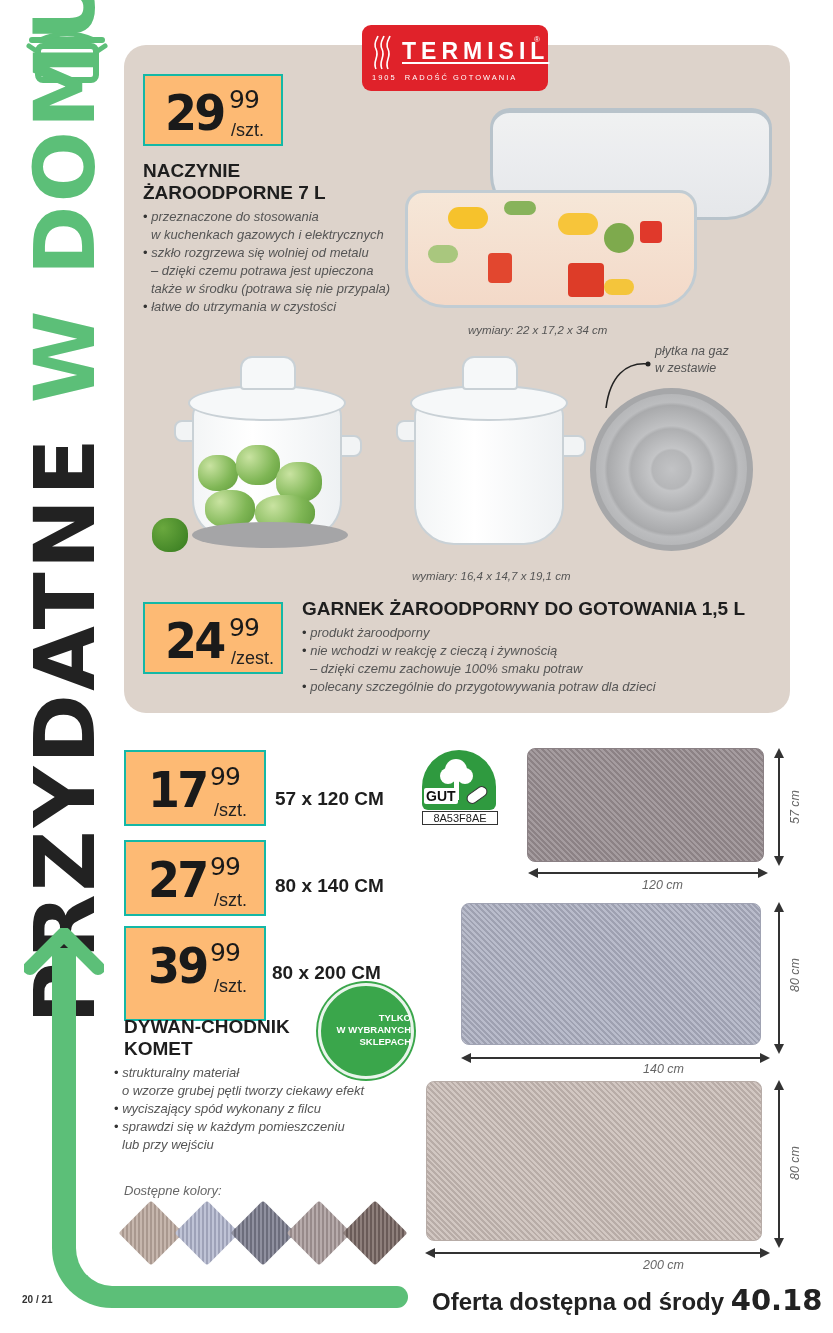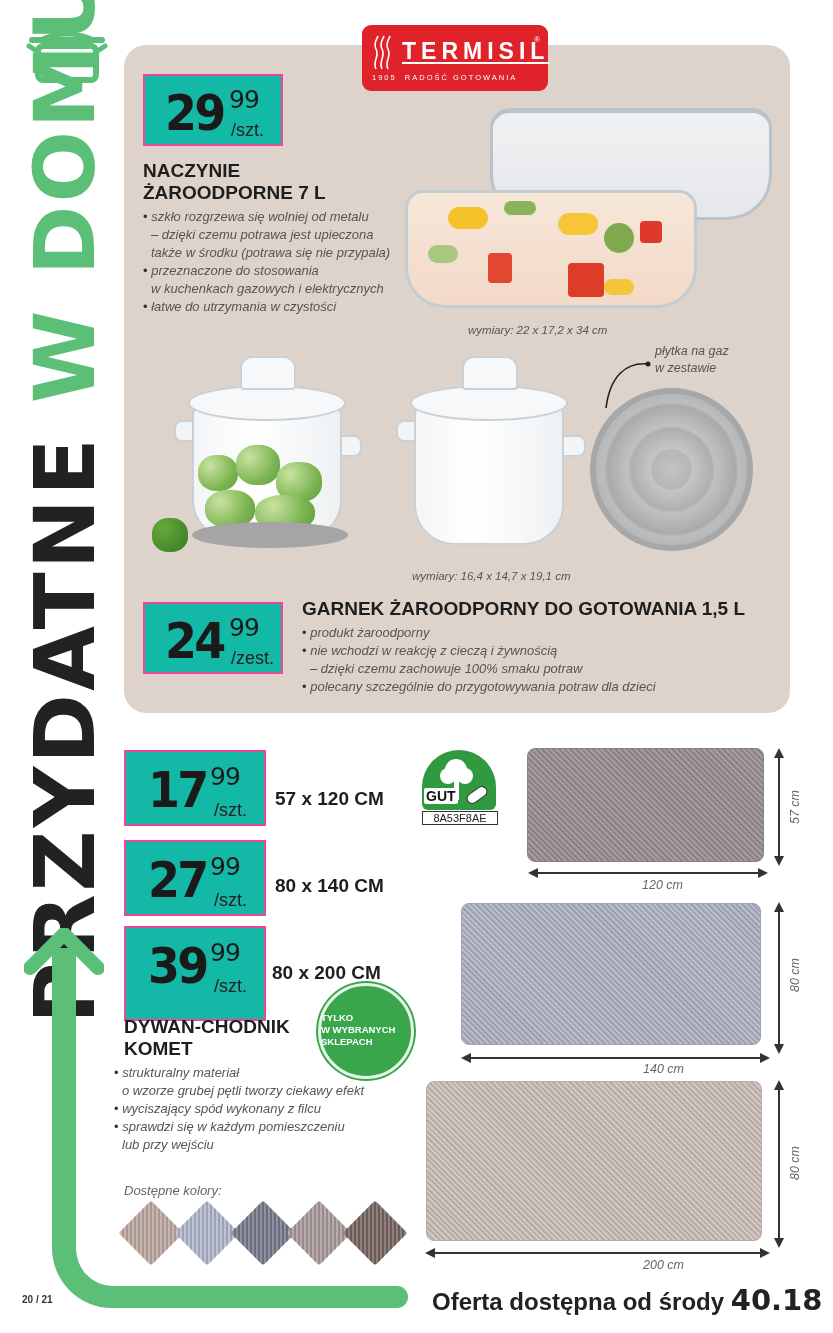--- a/index.html
+++ b/index.html
@@ -15,21 +15,21 @@
 
   
   .panel { position: absolute; left: 124px; top: 45px; width: 666px; height: 668px; background: #ddd3cb; border-radius: 22px; }
 
   .brand { position: absolute; left: 362px; top: 25px; width: 186px; height: 66px; background: #e0222a; border-radius: 9px; color: #fff; }
   .brand .waves { position: absolute; left: 10px; top: 10px; width: 20px; height: 36px; }
   .brand .name { position: absolute; left: 40px; top: 13px; font-size: 23px; font-weight: bold; letter-spacing: 5px; text-decoration: underline; text-underline-offset: 3px; }
   .brand .tag { position: absolute; left: 10px; top: 48px; font-size: 7.5px; letter-spacing: 2px; white-space: nowrap; }
   .brand .reg { position: absolute; right: 8px; top: 10px; font-size: 8px; }
 
-  .price-box { position: absolute; background: #14b8a6; border: 2px solid #ec4899; }
+  .price-box { position: absolute; background: #fdba74; border: 2px solid #14b8a6; }
   .price-box .int { position: absolute; font-family: "DejaVu Sans", sans-serif; font-weight: 900; font-size: 50px; letter-spacing: -3px; line-height: 1; transform: scaleX(0.92); transform-origin: left; }
   .price-box .dec { position: absolute; font-family: "DejaVu Sans", sans-serif; font-weight: 400; font-size: 25px; letter-spacing: -1px; line-height: 1; }
   .price-box .unit { position: absolute; font-size: 18px; color: #222; }
 
   .prod-title { position: absolute; font-weight: bold; font-size: 19px; line-height: 22px; color: #1e1e1e; }
   .bullets { position: absolute; font-size: 13px; line-height: 18px; font-style: italic; color: #555; list-style: none; }
   .bullets li { padding-left: 8px; text-indent: -8px; }
   .bullets li::before { content: "• "; color: #333; font-style: normal; }
   .bullets li .cont { display: block; text-indent: 0; padding-left: 0; }
   .dims { position: absolute; font-size: 11.5px; font-style: italic; color: #555; white-space: nowrap; }
@@ -47,21 +47,21 @@
   .broccoli { position: absolute; border-radius: 45%; background: radial-gradient(circle at 30% 30%, #c9e3a1, #7fb655 60%, #5e9a3a); }
   .plate { position: absolute; left: 590px; top: 388px; width: 163px; height: 163px; border-radius: 50%; background: radial-gradient(circle, #c2c3c5 0%, #b5b6b8 18%, #c4c5c7 20%, #aeafb1 38%, #c0c1c3 41%, #a9aaac 60%, #bcbdbf 63%, #9fa0a2 100%); border: 6px solid #a6a7a9; }
 
   
   .size-label { position: absolute; font-weight: bold; font-size: 19px; color: #1e1e1e; white-space: nowrap; }
   .gut { position: absolute; left: 418px; top: 750px; width: 80px; height: 80px; }
   .gut .dome { position: absolute; left: 4px; top: 0; width: 74px; height: 60px; background: #2f9a3f; border-radius: 37px 37px 6px 6px; }
   .gut .label { position: absolute; left: 6px; top: 38px; font-size: 14px; font-weight: bold; color: #111; background: #fff; padding: 0 2px; border-radius: 2px; }
   .gut .code { position: absolute; left: 4px; top: 61px; width: 76px; border: 1px solid #333; font-size: 11px; text-align: center; color: #222; background: #fff; }
 
-  .store-badge { position: absolute; left: 318px; top: 983px; width: 96px; height: 96px; border-radius: 50%; background: #3aa64b; border: 3px solid #e9f5eb; box-shadow: 0 0 0 2px #3aa64b; color: #fff; font-weight: bold; font-size: 9.5px; line-height: 12px; text-align: left; padding-top: 26px; }
+  .store-badge { position: absolute; left: 318px; top: 983px; width: 96px; height: 96px; border-radius: 50%; background: #3aa64b; border: 3px solid #e9f5eb; box-shadow: 0 0 0 2px #3aa64b; color: #fff; font-weight: bold; font-size: 9.5px; line-height: 12px; text-align: right; padding-top: 26px; }
 
   .rug { position: absolute; border-radius: 8px; }
   .rug1 { left: 527px; top: 748px; width: 237px; height: 114px; background: repeating-linear-gradient(45deg, #8c8285 0 2px, #a59c9f 2px 4px); border: 1px solid #8a8084; }
   .rug2 { left: 461px; top: 903px; width: 300px; height: 142px; background: repeating-linear-gradient(45deg, #9ea1b1 0 2px, #b9bccb 2px 4px); border: 1px solid #a0a3b3; }
   .rug3 { left: 426px; top: 1081px; width: 336px; height: 160px; background: repeating-linear-gradient(45deg, #b8aca7 0 2px, #d2c7c2 2px 4px); border: 1px solid #b7aca7; }
   .hline { position: absolute; height: 2px; background: #333; }
   .vline { position: absolute; width: 2px; background: #333; }
   .arrow-l, .arrow-r, .arrow-u, .arrow-d { position: absolute; width: 0; height: 0; }
   .arrow-l { border-top: 5px solid transparent; border-bottom: 5px solid transparent; border-right: 10px solid #333; }
   .arrow-r { border-top: 5px solid transparent; border-bottom: 5px solid transparent; border-left: 10px solid #333; }
@@ -115,22 +115,22 @@
 <div class="price-box" style="left:143px; top:74px; width:140px; height:72px;">
   <span class="int" style="left:20px; top:12px;">29</span>
   <span class="dec" style="left:84px; top:11px;">99</span>
   <span class="unit" style="left:86px; top:44px;">/szt.</span>
 </div>
 <div class="prod-title" style="left:143px; top:160px;">
   <div>NACZYNIE</div>
   <div>ŻAROODPORNE 7 L</div>
 </div>
 <ul class="bullets" style="left:143px; top:208px; width:280px;">
+  <li><span>przeznaczone do stosowania</span><span class="cont">w kuchenkach gazowych i elektrycznych</span></li>
   <li><span>szkło rozgrzewa się wolniej od metalu</span><span class="cont">– dzięki czemu potrawa jest upieczona</span><span class="cont">także w środku (potrawa się nie przypala)</span></li>
-  <li><span>przeznaczone do stosowania</span><span class="cont">w kuchenkach gazowych i elektrycznych</span></li>
   <li><span>łatwe do utrzymania w czystości</span></li>
 </ul>
 
 <div class="dish-back"></div>
 <div class="dish-front">
   <div class="veg" style="left:40px; top:14px; width:40px; height:22px; background:#f6c22c; border-radius:12px;"></div>
   <div class="veg" style="left:96px; top:8px; width:32px; height:14px; background:#88b35b; border-radius:8px;"></div>
   <div class="veg" style="left:150px; top:20px; width:40px; height:22px; background:#f7c53a; border-radius:12px;"></div>
   <div class="veg" style="left:196px; top:30px; width:30px; height:30px; background:#7eaa4d; border-radius:50%;"></div>
   <div class="veg" style="left:232px; top:28px; width:22px; height:22px; background:#e0392b;"></div>

